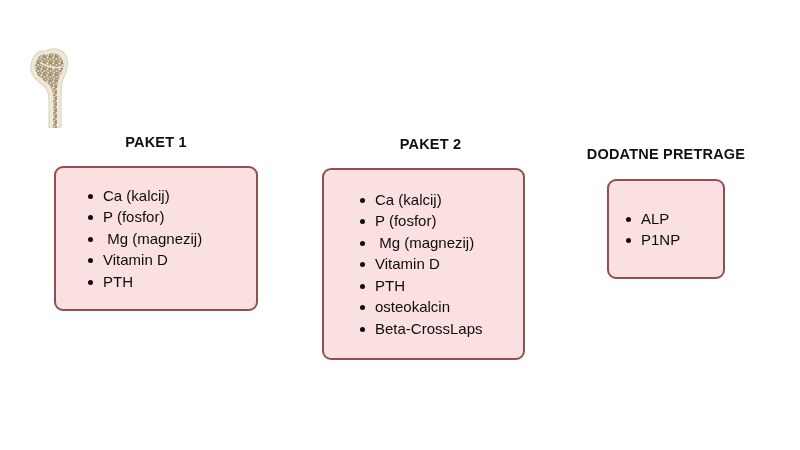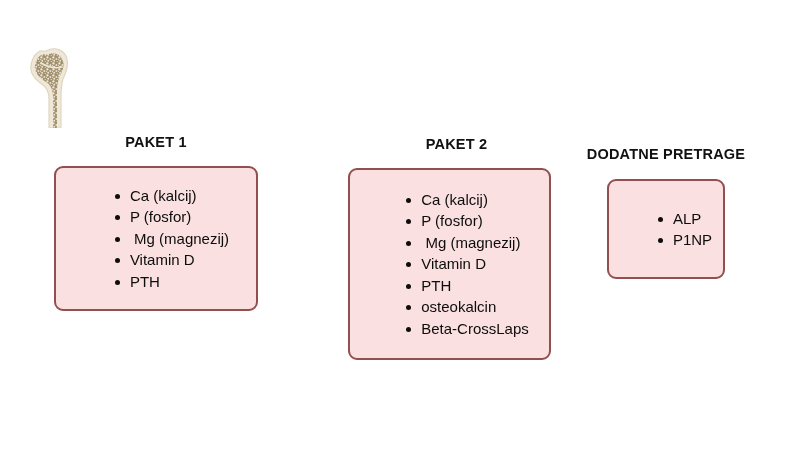--- a/index.html
+++ b/index.html
@@ -59,21 +59,21 @@
     margin: 16px;
   }
 
   .panel {
     box-sizing: border-box;
     background: #fae0e0;
     border: 2px solid #91504f;
     border-radius: 9px;
     display: flex;
     align-items: center;
-    justify-content: center;
+    justify-content: flex-start;
   }
 
   .panel ul {
     list-style: none;
     margin: 0;
     padding: 0;
   }
   .panel li {
     position: relative;
     font-size: 15px;
@@ -96,36 +96,36 @@
   
   #section-paket-1 { left: 54px; top: 118px; width: 204px; }
   #section-paket-1 .panel {
     margin-top: 13px;
     width: 204px;
     height: 145px;
     padding-left: 30px;
   }
 
   
-  #section-paket-2 { left: 348px; top: 120px; width: 217px; }
+  #section-paket-2 { left: 322px; top: 120px; width: 217px; }
   #section-paket-2 .panel {
     margin-top: 7px;
     width: 203px;
     height: 192px;
     padding-left: 34px;
   }
 
   
   #section-dodatne { left: 570px; top: 130px; width: 192px; }
   #section-dodatne .panel {
     margin-top: 17px;
     margin-left: 37px;
     width: 118px;
     height: 100px;
-    padding-left: 36px;
+    padding-left: 15px;
   }
 </style>
 </head>
 <body>
 
 <div class="slide">
 
   <div class="bone-icon">
     <svg viewBox="0 0 52 84" width="52" height="84" aria-hidden="true">
       <defs>

